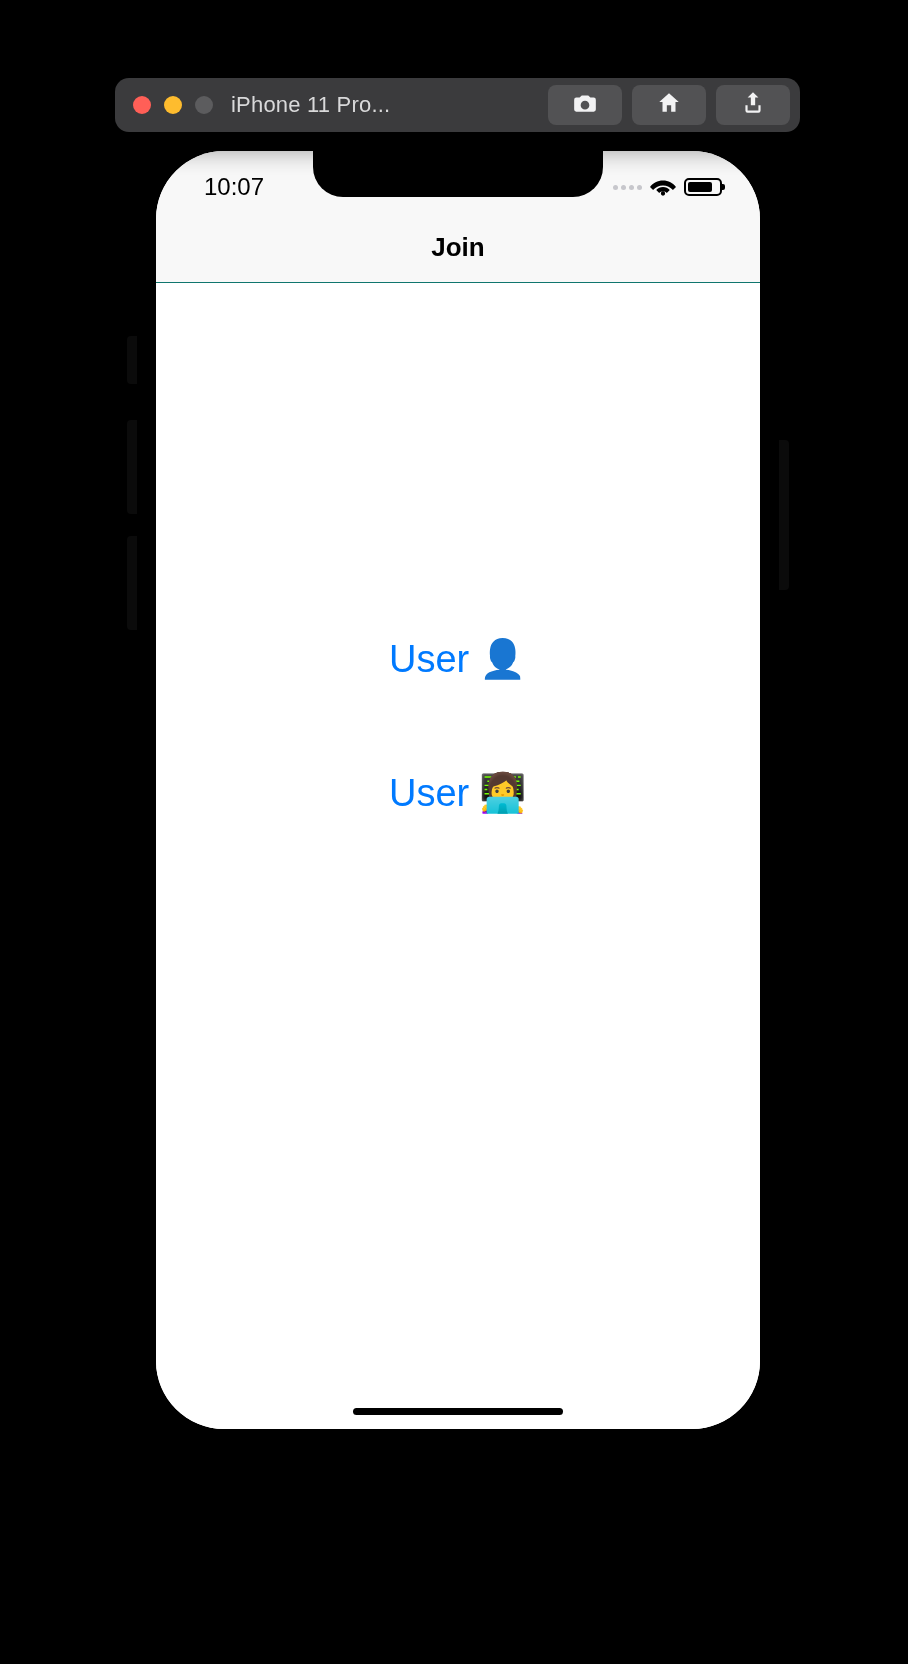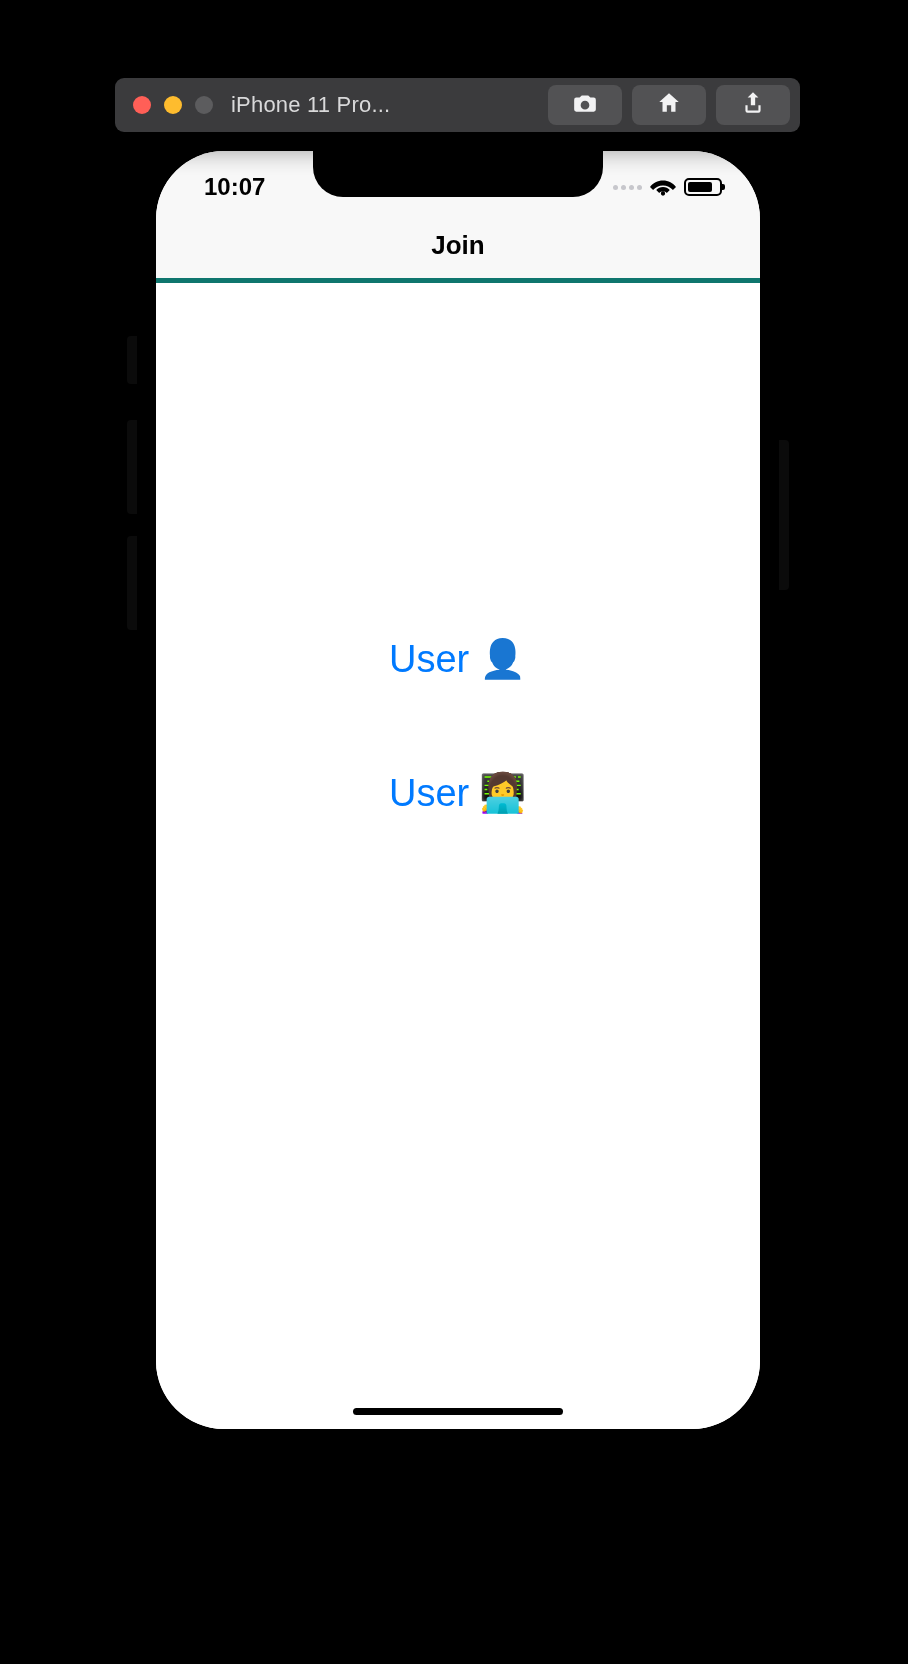--- a/index.html
+++ b/index.html
@@ -6,21 +6,21 @@
   html, body { width: 908px; height: 1664px; background: #000; font-family: -apple-system, BlinkMacSystemFont, "Segoe UI", Helvetica, Arial, sans-serif; overflow: hidden; }
 
   
   .toolbar {
     position: absolute;
     top: 78px;
     left: 115px;
     width: 685px;
     height: 54px;
     background: #3b3b3d;
-    border-radius: 9px;
+    border-radius: 14px;
     display: flex;
     align-items: center;
     box-shadow: 0 4px 30px 8px rgba(0,0,0,0.6);
     z-index: 10;
   }
   .traffic {
     display: flex;
     align-items: center;
     gap: 13px;
     padding-left: 18px;
@@ -113,21 +113,21 @@
     height: 62px;
     display: flex;
     align-items: center;
     justify-content: space-between;
     padding: 0 34px;
     z-index: 15;
     background: #f8f8f8;
   }
   .status-time {
     font-size: 24px;
-    font-weight: 700;
+    font-weight: 400;
     color: #000;
     margin-top: 10px;
     margin-left: 14px;
   }
   .status-right {
     display: flex;
     align-items: center;
     gap: 8px;
     margin-top: 10px;
     padding-right: 4px;
@@ -153,21 +153,21 @@
     background: #000; border-radius: 2px;
   }
 
   
   .navbar {
     position: absolute;
     top: 62px;
     left: 0; right: 0;
     height: 70px;
     background: #f8f8f8;
-    border-bottom: 5px solid #0f766e;
+    border-bottom: 1px solid #0f766e;
     display: flex;
     align-items: center;
     justify-content: center;
     z-index: 10;
   }
   .nav-title {
     font-size: 26px;
     font-weight: 600;
     color: #000;
   }

